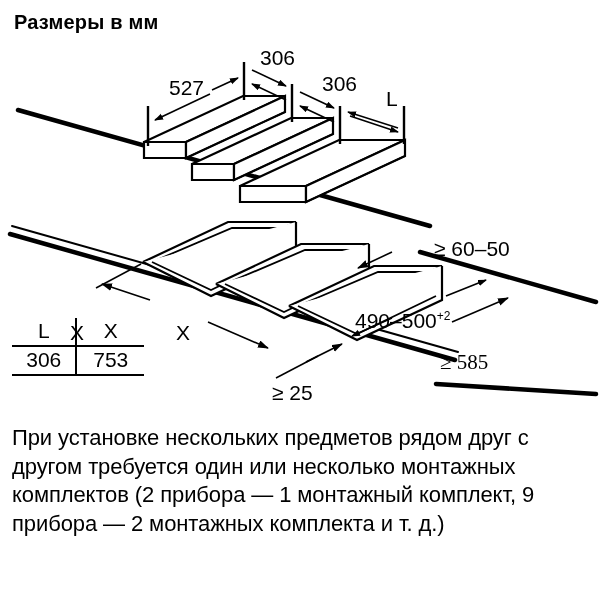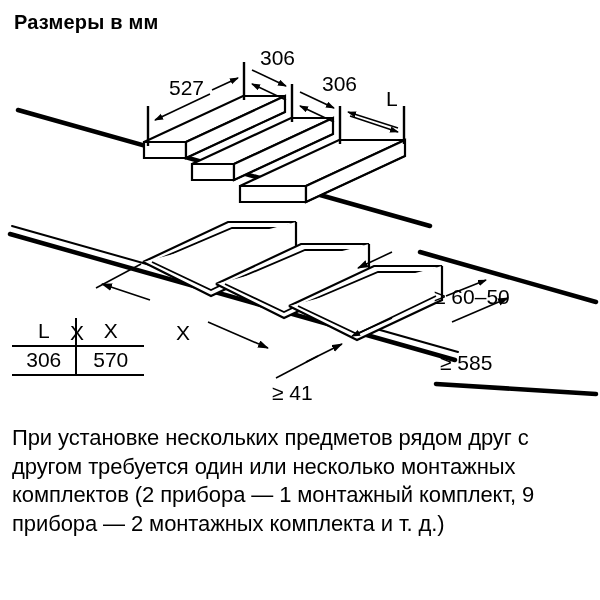--- a/index.html
+++ b/index.html
@@ -185,37 +185,40 @@
   <div class="dim-label" style="left:260px; top:47px;">306</div>
 
   <div class="dim-label" style="left:322px; top:73px;">306</div>
 
   <div class="dim-label" style="left:386px; top:88px;">L</div>
 
   <div class="dim-label" style="left:70px; top:322px;">X</div>
 
   <div class="dim-label" style="left:176px; top:322px;">X</div>
 
-  <div class="dim-label" style="left:434px; top:238px;margin-top:48px;">≥ 60–50</div>
-
-
-  <div class="dim-label" style="left:440px; top:352px;">≥ 585</div>
-
-  <div class="dim-label" style="left:272px; top:382px;">≥ 41</div>
+  <div class="dim-label" style="left:434px; top:238px;">≥ 60–50</div>
+
+  <div class="dim-label" style="left:355px; top:310px;">
+    <span>490–500</span><span class="sup">+2</span>
+  </div>
+
+  <div class="dim-label" style="left:440px; top:352px;font-family:Liberation Serif, serif;">≥ 585</div>
+
+  <div class="dim-label" style="left:272px; top:382px;">≥ 25</div>
 
   <div id="spec-table">
     <table>
       <tbody>
           <tr class="head">
         <td class="col-l">L</td>
         <td class="col-x">X</td>
       </tr>
       <tr class="r1">
         <td class="col-l">306</td>
-        <td class="col-x">570</td>
+        <td class="col-x">753</td>
       </tr>
     </tbody>
       </table>
   </div>
 
   <div id="note">При установке нескольких предметов рядом друг с другом требуется один или несколько монтажных комплектов (2 прибора — 1 монтажный комплект, 9 прибора — 2 монтажных комплекта и т. д.)</div>
 
 </div>
 
 </body></html>

